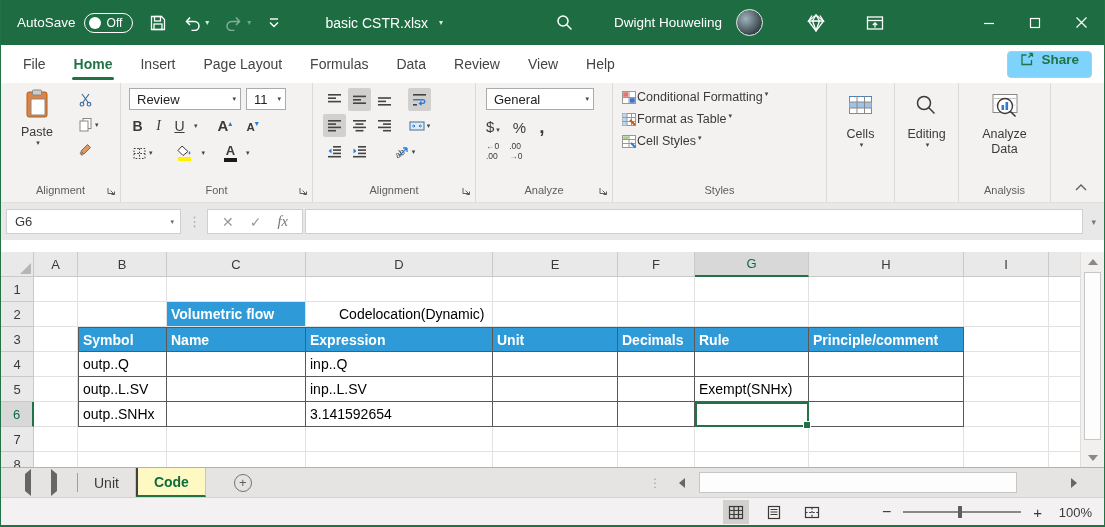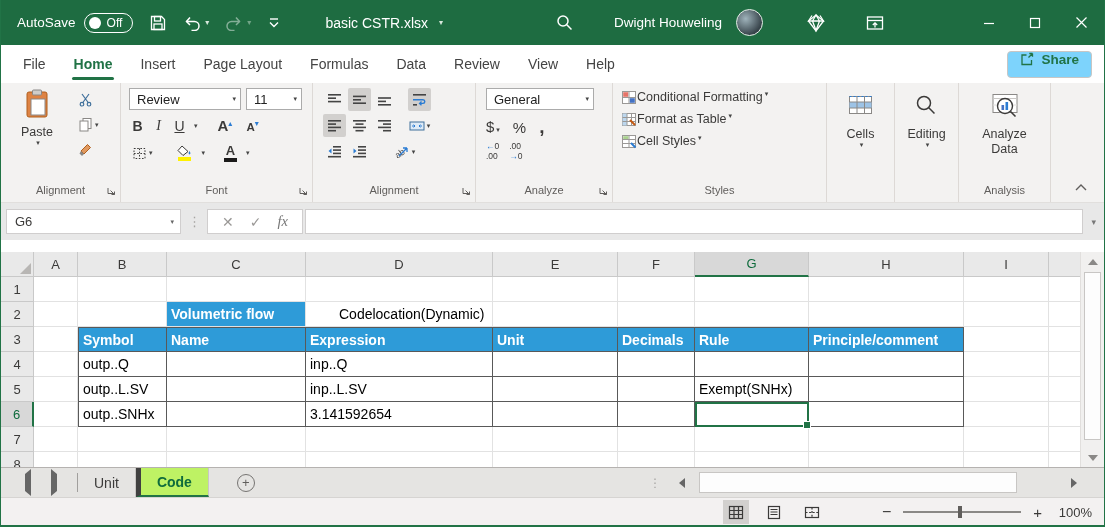--- a/index.html
+++ b/index.html
@@ -129,22 +129,22 @@
   .tri-dn { width:0;height:0;border:5px solid transparent;border-top:6px solid #8a8886;position:relative;top:3px;}
   .tri-lf { width:0;height:0;border:5px solid transparent;border-right:6px solid #666;position:relative;left:-3px;}
   .tri-rt { width:0;height:0;border:5px solid transparent;border-left:6px solid #666;position:relative;left:3px;}
 
   
   .sheetbar { position:absolute; top:467px; left:0; right:0; height:30px; background:#e5e4e2; border-top:1px solid #b5b2b0;
               display:flex; align-items:stretch; }
   .navarrows { display:flex; align-items:center; gap:14px; margin-left:22px; }
   .tabsep { width:1px; background:#a19f9d; margin:5px 0 5px 18px; }
   .stab { display:flex; align-items:center; padding:0 16px; font-size:14px; color:#3b3a39; border-right:1px solid #c8c6c4; }
-  .stab.active { background:#bef264; color:#0e6b3c; font-weight:bold; border-bottom:2px solid var(--green,#217346);
-                 border-left:5px solid #404040;text-align:center; }
+  .stab.active { background:#fef9c3; color:#0e6b3c; font-weight:bold; border-bottom:2px solid var(--green,#217346);
+                 border-left:2px solid #404040;text-align:center; }
   .newsheet { width:18px; height:18px; border:1px solid #767472; border-radius:50%; color:#605e5c; font-size:13px;
               display:flex; align-items:center; justify-content:center; align-self:center; margin-left:28px; }
   .hscroll { position:absolute; left:648px; top:0; height:30px; width:433px; display:flex; align-items:center; }
   .hs-dots { color:#a6a4a2; font-size:12px; margin-right:12px; }
   .hs-btn { width:18px; display:flex; justify-content:center; }
   .hs-track { flex:1; height:30px; position:relative; }
   .hs-thumb { position:absolute; top:4px; left:8px; width:318px; height:21px; background:#fdfdfd; border:1px solid #c8c6c4; }
 
   
   .statusbar { position:absolute; top:497px; left:0; right:0; height:30px; background:#f3f1f1; border-top:1px solid #d6d4d2;
@@ -313,21 +313,21 @@
     </div>
 
     <div class="rgroup g-font">
       <div class="gbody">
         <div class="fontgrid">
           <div style="display:flex; gap:5px;">
             <span class="combo" style="width:112px">
               <span>Review</span>
                 <span class="chev">▾</span>
             </span>
-            <span class="combo" style="width:56px">
+            <span class="combo" style="width:40px">
               <span>11</span>
                 <span class="chev">▾</span>
             </span>
           </div>
           <div class="fontrow">
             <span class="biu" style="font-weight:bold">B</span>
             <span class="biu" style="font-style:italic; font-family:'Liberation Serif',serif">I</span>
             <span class="biu" style="text-decoration:underline">U</span>
             <span class="chev">▾</span>
             <span style="width:12px"></span>

